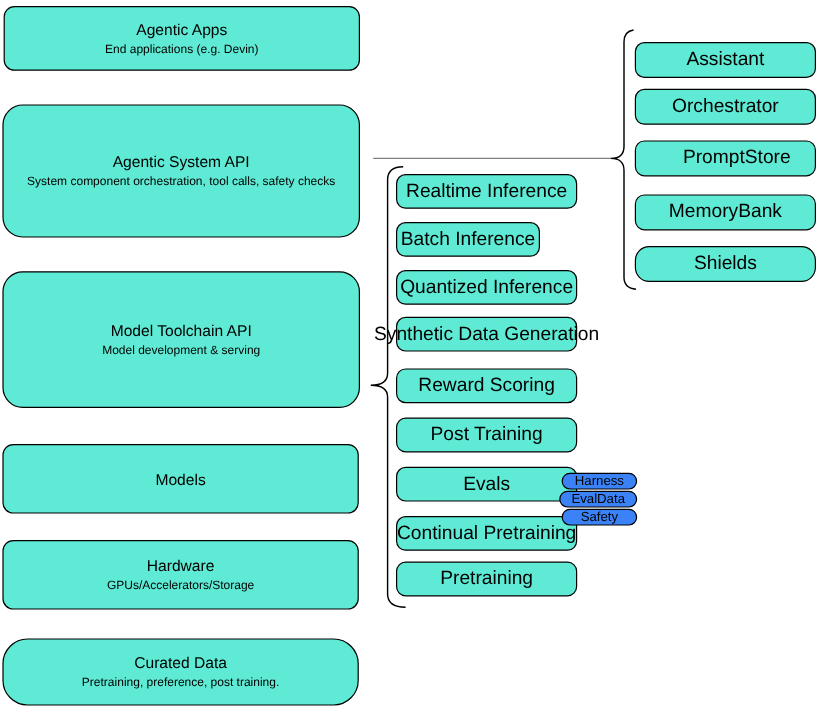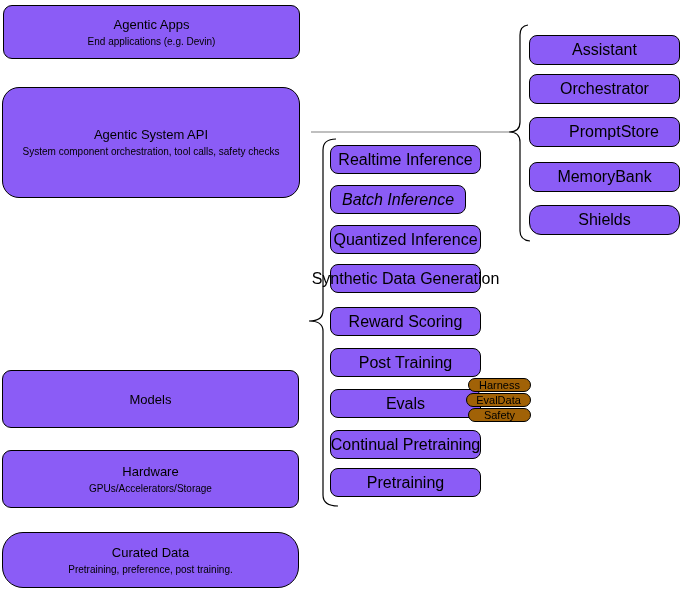--- a/index.html
+++ b/index.html
@@ -14,41 +14,42 @@
   }
   #connector-svg {
     position: absolute;
     left: 0; top: 0;
     width: 682px; height: 591px;
     pointer-events: none;
   }
   .box {
     position: absolute;
     box-sizing: border-box;
-    background: #8b5cf6;
+    background: #5eead4;
     border: 1.3px solid #000000;
     display: flex;
     flex-direction: column;
     align-items: center;
     justify-content: center;
     text-align: right;
   }
   .layer-title { font-size: 13px; line-height: 15px; }
   .layer-sub   { font-size: 10px; line-height: 12px; margin-top: 4px; }
   .node-label  { font-size: 16px; line-height: 14px; white-space: nowrap; }
   .tag {
     position: absolute;
     box-sizing: border-box;
-    background: #a16207;
+    background: #3b82f6;
     border: 1px solid #000000;
     border-radius: 8px;
     display: flex;
     align-items: flex-start;
     justify-content: center;
     z-index: 5;
+    margin-top: 16px;
   }
   .tag-label { font-size: 11px; line-height: 12px; white-space: nowrap; }
 </style>
 </head>
 <body>
 
 <div id="canvas">
 
   <svg id="connector-svg">
 
@@ -62,39 +63,43 @@
   <div class="box" style="left:3px; top:5px; width:297px; height:54px; border-radius:9px;">
     <div class="layer-title">Agentic Apps</div>
     <div class="layer-sub">End applications (e.g. Devin)</div>
   </div>
 
   <div class="box" style="left:2px; top:87px; width:298px; height:111px; border-radius:17px;">
     <div class="layer-title">Agentic System API</div>
     <div class="layer-sub">System component orchestration, tool calls, safety checks</div>
   </div>
 
+  <div class="box" style="left:2px; top:226px; width:298px; height:114px; border-radius:17px;">
+    <div class="layer-title">Model Toolchain API</div>
+    <div class="layer-sub">Model development &amp; serving</div>
+  </div>
 
   <div class="box" style="left:2px; top:370px; width:297px; height:58px; border-radius:9px;">
     <div class="layer-title">Models</div>
   </div>
 
   <div class="box" style="left:2px; top:450px; width:297px; height:58px; border-radius:9px;">
     <div class="layer-title">Hardware</div>
     <div class="layer-sub">GPUs/Accelerators/Storage</div>
   </div>
 
   <div class="box" style="left:2px; top:532px; width:297px; height:56px; border-radius:21px;">
     <div class="layer-title">Curated Data</div>
     <div class="layer-sub">Pretraining, preference, post training.</div>
   </div>
 
   <div class="box" style="left:330px; top:145px; width:151px; height:29px; border-radius:8px;">
     <div class="node-label">Realtime Inference</div>
   </div>
-  <div class="box" style="left:330px; top:185px; width:136px; height:29px; border-radius:8px;font-style:italic;">
+  <div class="box" style="left:330px; top:185px; width:120px; height:29px; border-radius:8px;">
     <div class="node-label">Batch Inference</div>
   </div>
   <div class="box" style="left:330px; top:225px; width:151px; height:29px; border-radius:8px;">
     <div class="node-label">Quantized Inference</div>
   </div>
   <div class="box" style="left:330px; top:264px; width:151px; height:29px; border-radius:8px;">
     <div class="node-label">Synthetic Data Generation</div>
   </div>
   <div class="box" style="left:330px; top:307px; width:151px; height:29px; border-radius:8px;">
     <div class="node-label">Reward Scoring</div>

